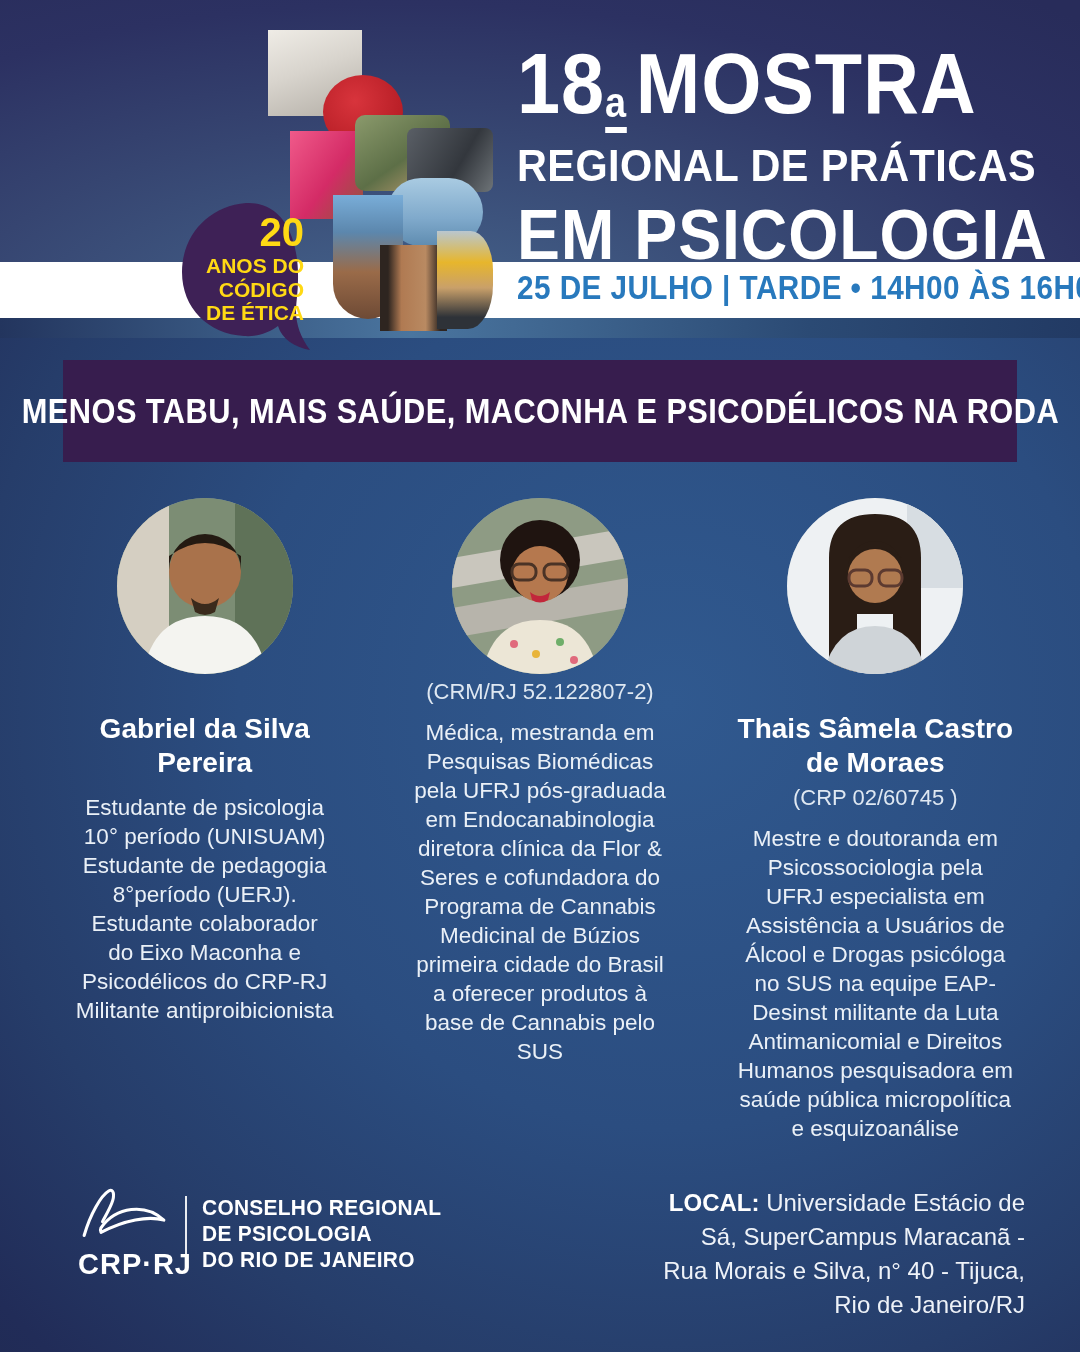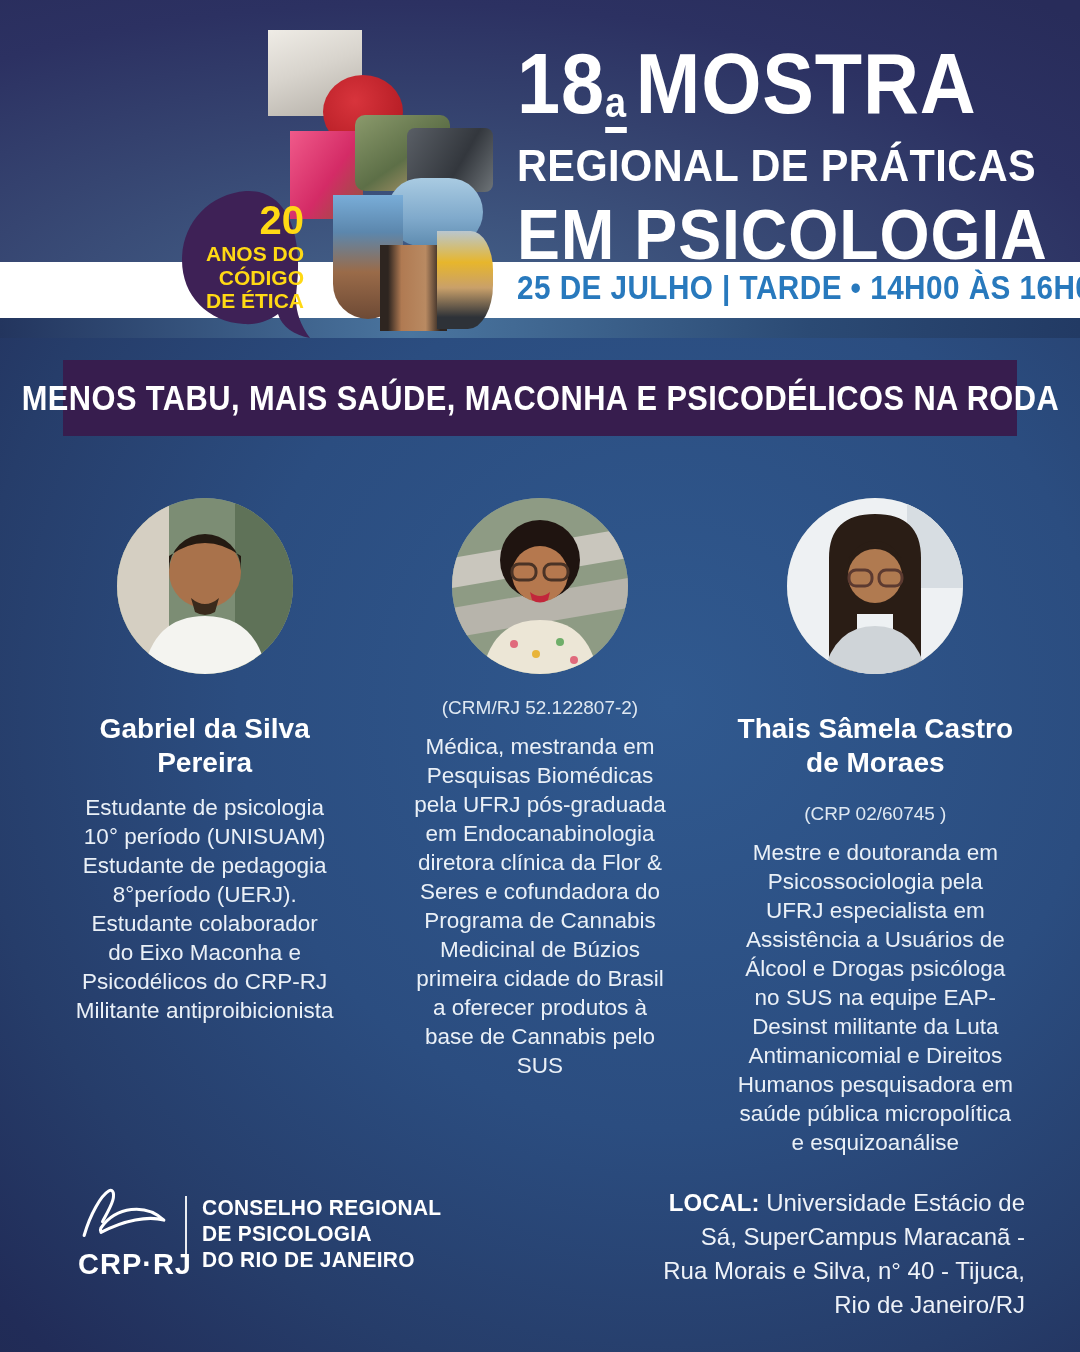--- a/index.html
+++ b/index.html
@@ -34,37 +34,37 @@
   .pc1{left:3px;top:4px;width:94px;height:86px;background:linear-gradient(160deg,#efece6 0%,#d8d4cd 45%,#b3aea6 100%);}
   .pc2{left:58px;top:49px;width:80px;height:74px;border-radius:50%;background:radial-gradient(circle at 40% 35%,#d8343c 0%,#b91f27 70%,#8f161d 100%);}
   .pc3{left:25px;top:105px;width:73px;height:88px;background:linear-gradient(125deg,#f05a8a 0%,#d42b66 55%,#8c5a3a 100%);}
   .pc4{left:90px;top:89px;width:95px;height:76px;border-radius:10px;background:linear-gradient(145deg,#8b9a6c 0%,#5d6f47 55%,#c9a277 100%);}
   .pc5{left:142px;top:102px;width:86px;height:64px;border-radius:8px;background:linear-gradient(120deg,#5a5f66 0%,#33373d 60%,#6e7478 100%);}
   .pc6{left:122px;top:152px;width:96px;height:68px;border-radius:40px;background:linear-gradient(180deg,#a9cbe2 0%,#7fa9cb 60%,#5f8cb0 100%);}
   .pc7{left:68px;top:169px;width:70px;height:124px;border-radius:0 0 40px 40px;background:linear-gradient(180deg,#79add8 0%,#5c87ad 30%,#9a6b49 62%,#6e4a35 100%);}
   .pc8{left:115px;top:219px;width:67px;height:86px;background:linear-gradient(90deg,#2e2520 0%,#2e2520 12%,#b07a52 32%,#b98a62 68%,#2e2520 90%);}
   .pc9{left:172px;top:205px;width:56px;height:98px;border-radius:0 40% 45% 0;background:linear-gradient(180deg,#b9c6cf 0%,#e7b62c 32%,#c9a06a 58%,#2e3238 88%);}
   
-  .badge{position:absolute;left:176px;top:188px;width:160px;height:150px;z-index:3;}
+  .badge{position:absolute;left:176px;top:200px;width:160px;height:150px;z-index:3;}
   .badge svg{position:absolute;left:0;top:0;}
   .badge-text{position:absolute;left:0;top:12px;width:128px;text-align:right;color:#ffd914;font-weight:bold;line-height:1.12;}
   .badge-big{font-size:40px;line-height:1;margin-bottom:2px;}
   .badge-line{font-size:21px;}
   
   .session-banner{
-    position:absolute;top:360px;left:63px;width:954px;height:76px;background:#371d4e;
+    position:absolute;top:360px;left:63px;width:954px;height:102px;background:#371d4e;
     display:flex;align-items:center;justify-content:center;text-align:center;
   }
   .session-banner .txt{font-size:35px;font-weight:bold;transform:scaleX(.88);white-space:nowrap;letter-spacing:.5px;}
   
   .speakers{position:absolute;top:498px;left:52px;right:52px;display:flex;gap:30px;}
   .speaker{flex:1;text-align:center;}
   .photo{width:176px;height:176px;border-radius:50%;margin:0 auto;overflow:hidden;background:#7d93a8;}
   .name{margin-top:38px;font-size:28px;font-weight:bold;line-height:34px;white-space:pre-line;}
-  .cred{margin-top:23px;font-size:19px;color:#dfe8f2;}
+  .cred{margin-top:5px;font-size:22px;color:#dfe8f2;}
   .cred:empty{display:none;}
   .bio{margin-top:13px;font-size:22.5px;line-height:29px;color:#eaf0f7;white-space:pre-line;}
   
   .footer{position:absolute;top:1186px;left:78px;right:55px;display:flex;justify-content:space-between;align-items:flex-start;}
   .logo-group{display:flex;align-items:center;gap:15px;}
   .logo{text-align:left;width:92px;}
   .logo-text{font-size:29px;font-weight:bold;letter-spacing:1px;margin-top:2px;}
   .logo-divider{width:2px;height:76px;background:rgba(255,255,255,.9);}
   .org{font-size:22px;font-weight:bold;line-height:26px;transform:scaleX(.95);transform-origin:left top;white-space:nowrap;letter-spacing:.3px;}
   .location{width:368px;font-size:24px;line-height:34px;color:#eef2f8;text-align:right;}

